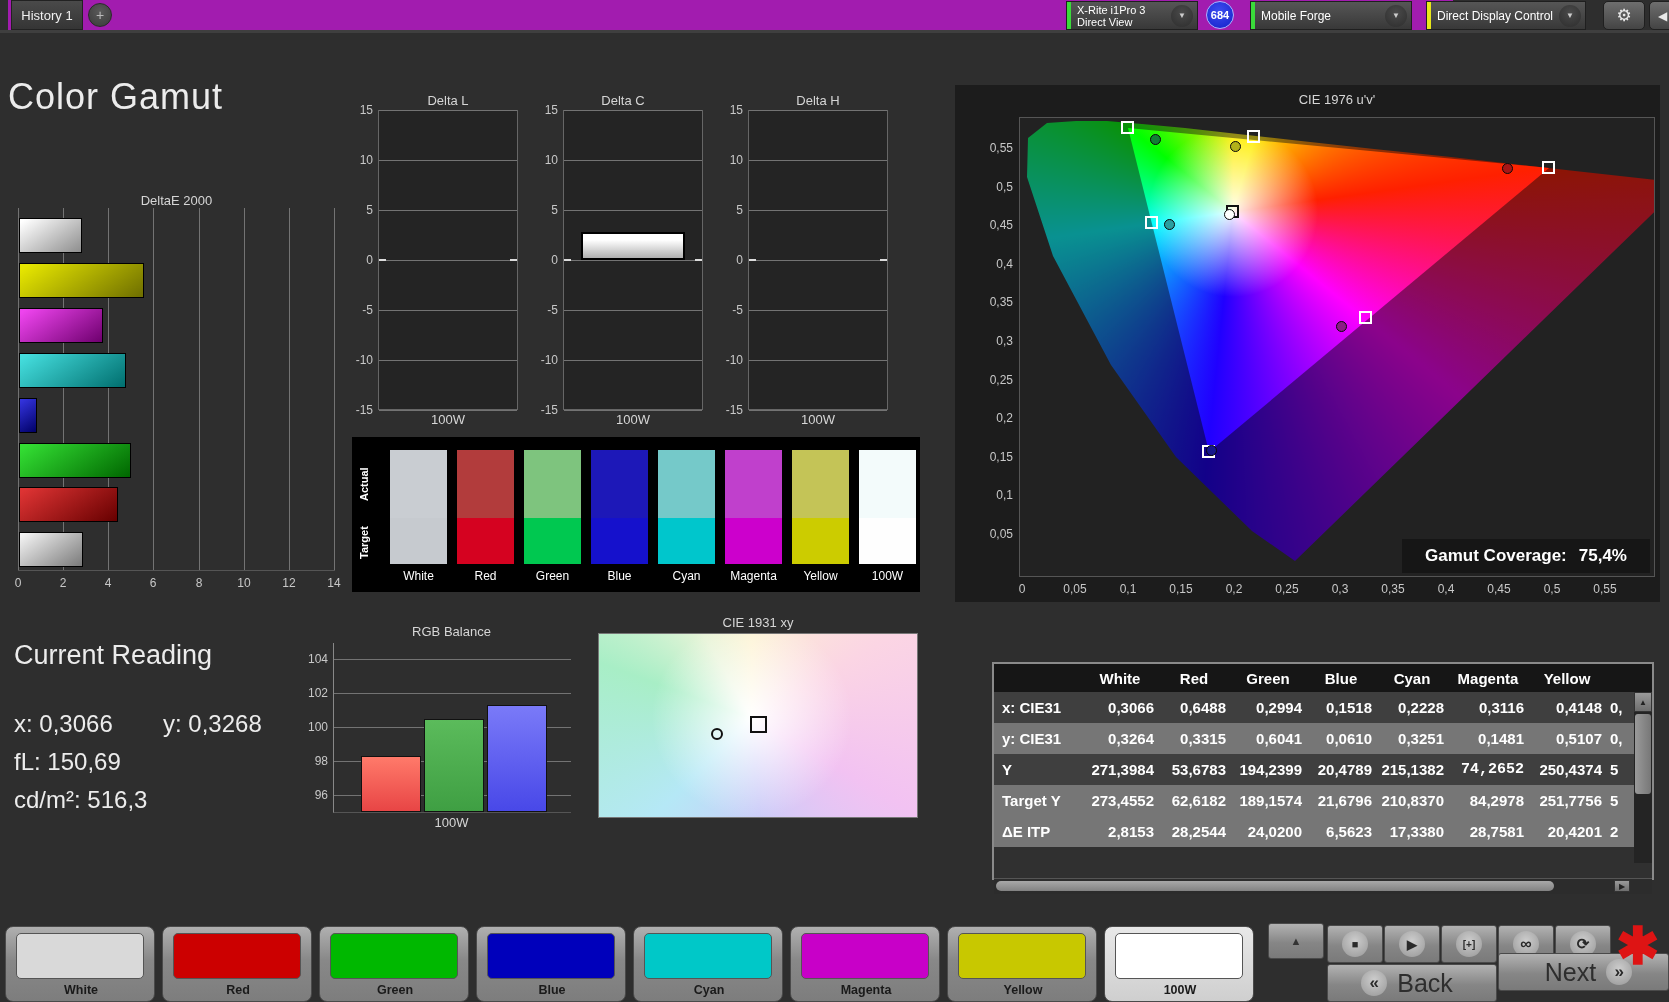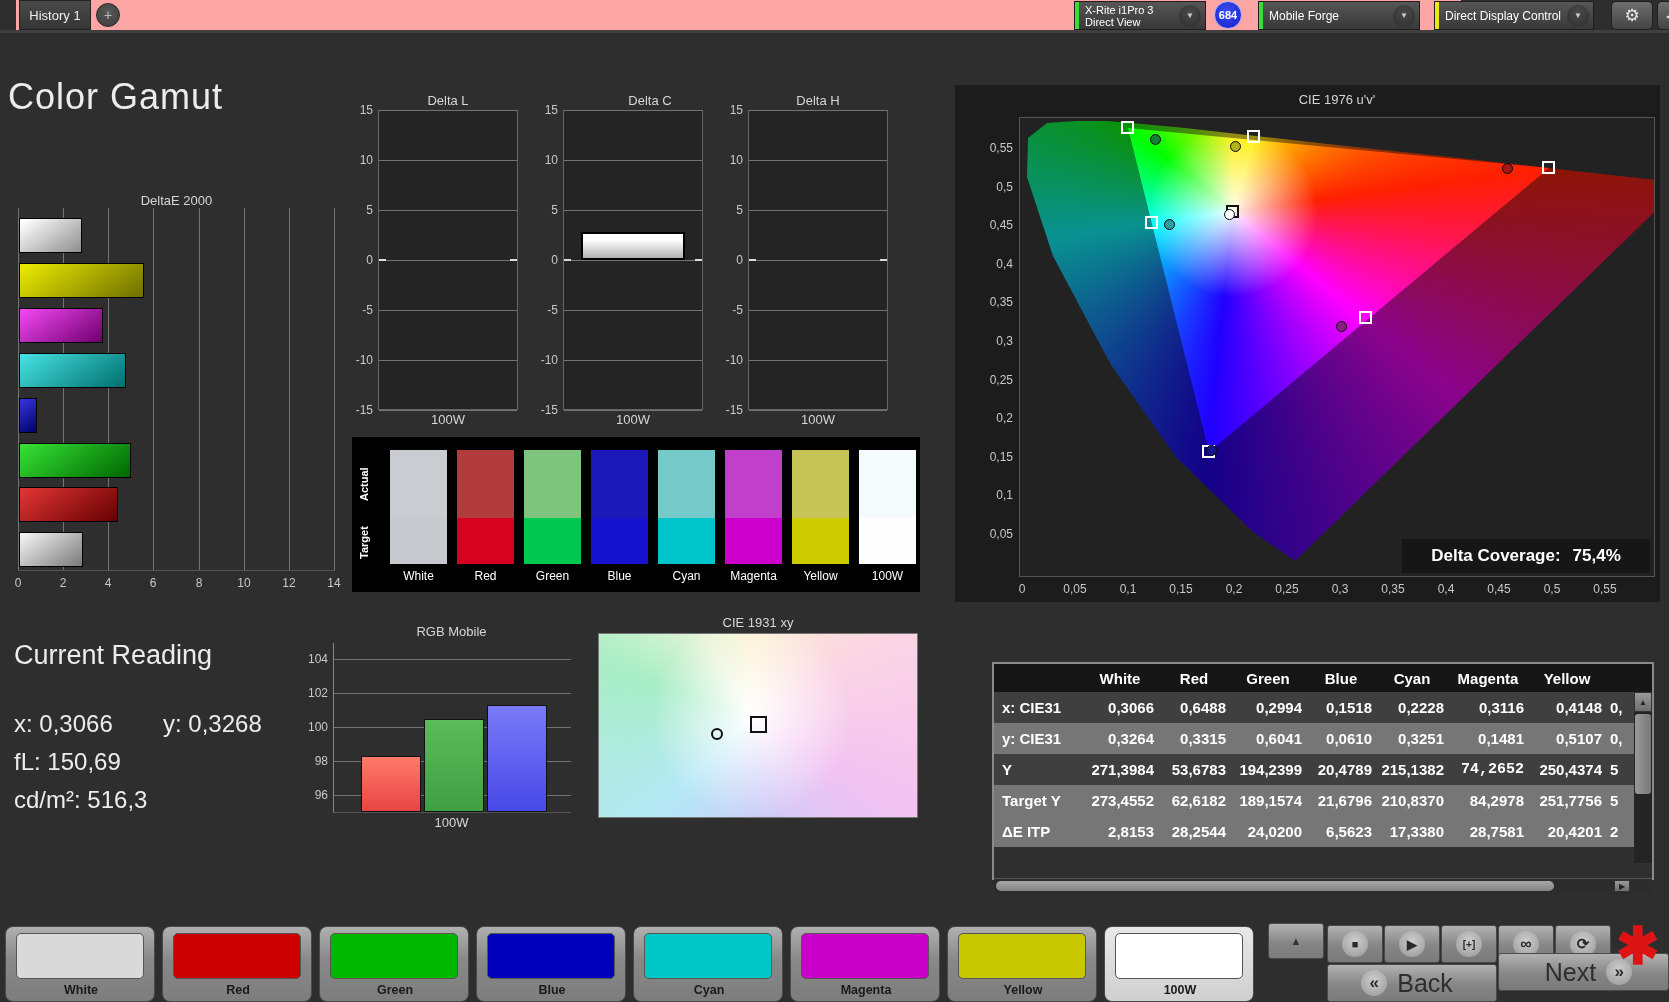--- a/index.html
+++ b/index.html
@@ -1,19 +1,19 @@
 <!DOCTYPE html>
 <html><head>
 <meta charset="utf-8">
 <style>
   html,body{margin:0;padding:0;background:#2e2e2e;}
   body{width:1669px;height:1002px;position:relative;overflow:hidden;
        font-family:"Liberation Sans",sans-serif;color:#e6e6e6;}
   
-  #topbar{position:absolute;left:16px;top:0;width:1445px;height:30px;background:#fca5a5;}
+  #topbar{position:absolute;left:8px;top:0;width:1445px;height:30px;background:#a21caf;}
   #topbar-underline{position:absolute;left:0;top:30px;width:1669px;height:3px;background:#3f3f3f;}
   .tab{position:absolute;left:3px;top:0;width:72px;height:30px;background:linear-gradient(180deg,#4a4a4a,#353535);
        color:#f0f0f0;font-size:13px;display:flex;align-items:center;justify-content:center;border:1px solid #222;box-sizing:border-box;}
   .addtab{position:absolute;left:80px;top:3px;width:24px;height:24px;border-radius:50%;
        background:radial-gradient(circle at 50% 35%,#5a5a5a,#3a3a3a);color:#bbb;font-size:14px;
        display:flex;align-items:center;justify-content:center;border:1px solid #2a2a2a;box-sizing:border-box;}
   .dd{position:absolute;top:1px;height:29px;background:linear-gradient(180deg,#565656,#383838);
       border:1px solid #1f1f1f;box-sizing:border-box;display:flex;align-items:center;}
   .ddbar{width:4px;align-self:stretch;}
   .ddtext{flex:1;color:#fff;font-size:11px;line-height:12px;padding-left:6px;white-space:nowrap;}
@@ -184,21 +184,21 @@
     <div class="tick r" style="left: -36px; top: 192px; width: 30px; height: 14px;">-5</div>
     <div class="gline" style="left: 0px; top: 249px; width: 138px; height: 1px;"></div>
     <div class="tick r" style="left: -36px; top: 242px; width: 30px; height: 14px;">-10</div>
     <div class="gline" style="left: 0px; top: 299px; width: 138px; height: 1px;"></div>
     <div class="tick r" style="left: -36px; top: 292px; width: 30px; height: 14px;">-15</div>
     <div class="ztick" style="left: 0px; top: 148px; width: 7px; height: 2px;"></div>
     <div class="ztick" style="left: 131px; top: 148px; width: 7px; height: 2px;"></div>
   </div>
 <div class="xgroup" style="left:378px;top:412px;width:140px;">100W</div>
 
-<div class="chart-title" style="left:580px;top:93px;width:140px;">Delta C</div>
+<div class="chart-title" style="left:553px;top:93px;width:140px;">Delta C</div>
 <div class="dplot" style="left:563px;" id="dc-plot">
     <div class="gline" style="left: 0px; top: -1px; width: 138px; height: 1px;"></div>
     <div class="tick r" style="left: -36px; top: -8px; width: 30px; height: 14px;">15</div>
     <div class="gline" style="left: 0px; top: 49px; width: 138px; height: 1px;"></div>
     <div class="tick r" style="left: -36px; top: 42px; width: 30px; height: 14px;">10</div>
     <div class="gline" style="left: 0px; top: 99px; width: 138px; height: 1px;"></div>
     <div class="tick r" style="left: -36px; top: 92px; width: 30px; height: 14px;">5</div>
     <div class="gline" style="left: 0px; top: 149px; width: 138px; height: 1px;"></div>
     <div class="tick r" style="left: -36px; top: 142px; width: 30px; height: 14px;">0</div>
     <div class="gline" style="left: 0px; top: 199px; width: 138px; height: 1px;"></div>
@@ -306,35 +306,35 @@
     <div class="tick r" style="left: 975px; top: 256.8px; width: 38px; height: 14px;">0,4</div>
     <div class="tick r" style="left: 975px; top: 295.4px; width: 38px; height: 14px;">0,35</div>
     <div class="tick r" style="left: 975px; top: 334px; width: 38px; height: 14px;">0,3</div>
     <div class="tick r" style="left: 975px; top: 372.6px; width: 38px; height: 14px;">0,25</div>
     <div class="tick r" style="left: 975px; top: 411.2px; width: 38px; height: 14px;">0,2</div>
     <div class="tick r" style="left: 975px; top: 449.8px; width: 38px; height: 14px;">0,15</div>
     <div class="tick r" style="left: 975px; top: 488.4px; width: 38px; height: 14px;">0,1</div>
     <div class="tick r" style="left: 975px; top: 527px; width: 38px; height: 14px;">0,05</div>
   </div>
 <div id="gamut-box">
-  <span>Delta Coverage:</span>
+  <span>Gamut Coverage:</span>
   <span>75,4%</span>
 </div>
 
 <div id="cr-title">Current Reading</div>
 <div class="cr-line" style="left:14px;top:710px;">
   <span>x:</span> <span>0,3066</span></div>
 <div class="cr-line" style="left:163px;top:710px;">
   <span>y:</span> <span>0,3268</span></div>
 <div class="cr-line" style="left:14px;top:748px;">
   <span>fL:</span> <span>150,69</span></div>
 <div class="cr-line" style="left:14px;top:786px;">
   <span>cd/m²:</span> <span>516,3</span></div>
 
-<div class="chart-title" style="left:333px;top:624px;width:237px;">RGB Mobile</div>
+<div class="chart-title" style="left:333px;top:624px;width:237px;">RGB Balance</div>
 <div id="rgb-plot">
     <div class="gline" style="left: 0px; top: 16px; width: 237px; height: 1px;"></div>
     <div class="tick r" style="left: -38px; top: 9px; width: 32px; height: 14px;">104</div>
     <div class="gline" style="left: 0px; top: 50px; width: 237px; height: 1px;"></div>
     <div class="tick r" style="left: -38px; top: 43px; width: 32px; height: 14px;">102</div>
     <div class="gline" style="left: 0px; top: 84px; width: 237px; height: 1px;"></div>
     <div class="tick r" style="left: -38px; top: 77px; width: 32px; height: 14px;">100</div>
     <div class="gline" style="left: 0px; top: 118px; width: 237px; height: 1px;"></div>
     <div class="tick r" style="left: -38px; top: 111px; width: 32px; height: 14px;">98</div>
     <div class="gline" style="left: 0px; top: 152px; width: 237px; height: 1px;"></div>

